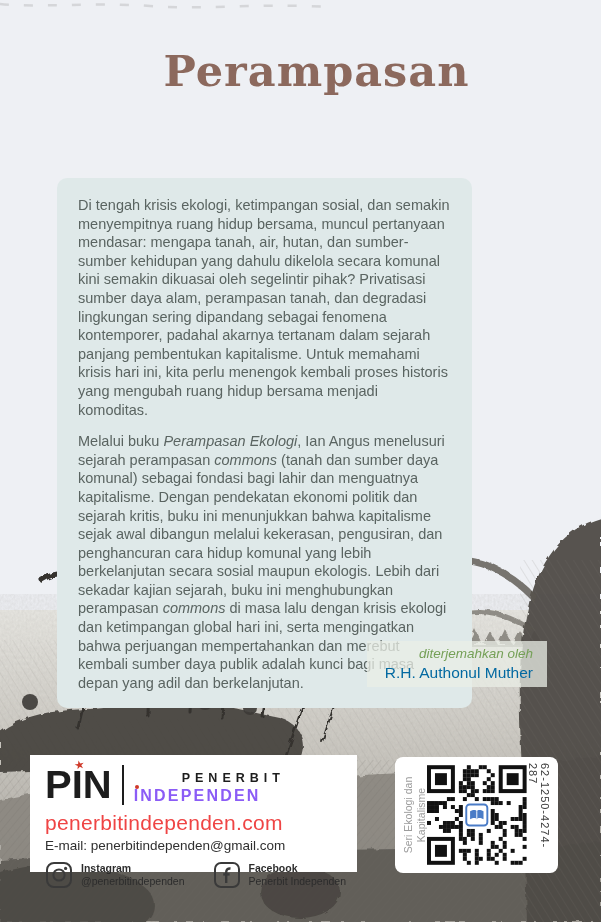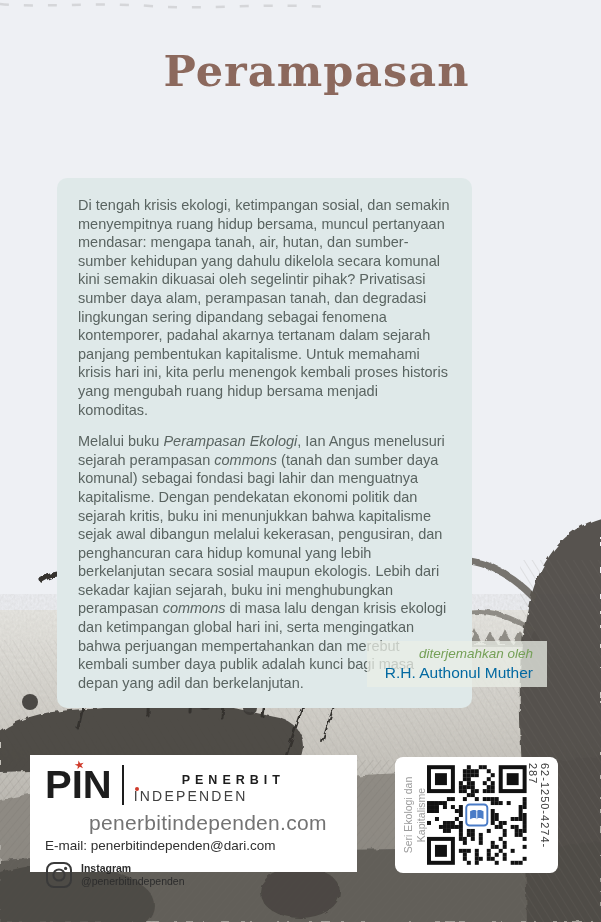--- a/index.html
+++ b/index.html
@@ -52,23 +52,23 @@
     position:relative;font-weight:700;font-size:40px;color:#1d1d1d;
     letter-spacing:0px;line-height:1;transform:scaleY(0.96);
   }
   .logo-star{
     position:absolute;left:29px;top:-7px;font-size:12px;color:#cf3a2a;
     transform:rotate(-12deg);font-weight:400;
   }
   .logo-divider{width:2px;height:40px;background:#1d1d1d;}
   .logo-name{display:flex;flex-direction:column;justify-content:center;}
   .logo-name-1{font-weight:700;font-size:12.5px;letter-spacing:5px;color:#1d1d1d;line-height:1.2;padding-left:48px;}
-  .logo-name-2{position:relative;font-weight:400;font-size:14px;letter-spacing:2.2px;color:#404040;line-height:1.2;}
+  .logo-name-2{position:relative;font-weight:700;font-size:16px;letter-spacing:2.2px;color:#8b5cf6;line-height:1.2;}
   .red-tittle{position:absolute;left:1px;top:-1px;width:4px;height:4px;border-radius:50%;background:#cf3a2a;}
-  .pub-website{font-size:21px;color:#737373;margin-top:6px;letter-spacing:0.3px;margin-left:44px;}
+  .pub-website{font-size:21px;color:#ef4444;margin-top:6px;letter-spacing:0.3px;}
   .pub-email{font-size:13.5px;color:#303030;margin-top:3px;}
   .social-row{display:flex;gap:28px;margin-top:8px;align-items:center;}
   .social-item{display:flex;gap:8px;align-items:center;cursor:pointer;}
   .social-text{display:flex;flex-direction:column;justify-content:center;}
   .social-net{font-size:10.5px;font-weight:700;color:#2c2c2c;line-height:1.25;}
   .social-handle{font-size:10.5px;color:#2c2c2c;line-height:1.25;}
   .social-icon svg{display:block;}
 
   
   .qr-panel{
@@ -201,33 +201,46 @@
       <span>PIN</span>
       <span class="logo-star">★</span>
     </div>
     <div class="logo-divider"></div>
     <div class="logo-name">
       <span class="logo-name-1">PENERBIT</span>
       <span class="logo-name-2"><span class="red-tittle"></span><span>INDEPENDEN</span></span>
     </div>
   </div>
   <div class="pub-website">penerbitindependen.com</div>
-  <div class="pub-email">E-mail: penerbitindependen@dari.com</div>
+  <div class="pub-email">E-mail: penerbitindependen@gmail.com</div>
   <div class="social-row">
     <div class="social-item">
       <span class="social-icon">
         <svg width="28" height="28" viewBox="0 0 28 28">
           <rect x="2" y="2" width="24" height="24" rx="7" fill="none" stroke="#3a3a3a" stroke-width="2"></rect>
           <circle cx="14" cy="14" r="5.6" fill="none" stroke="#3a3a3a" stroke-width="2"></circle>
           <circle cx="20.6" cy="7.4" r="1.6" fill="#3a3a3a"></circle>
         </svg>
       </span>
       <span class="social-text">
         <span class="social-net">Instagram</span>
         <span class="social-handle">@penerbitindependen</span>
+      </span>
+    </div>
+    <div class="social-item">
+      <span class="social-icon">
+        <svg width="28" height="28" viewBox="0 0 28 28">
+          <rect x="2" y="2" width="24" height="24" rx="6" fill="none" stroke="#3a3a3a" stroke-width="2"></rect>
+          <path d="M17.5 7.5 C14.8 7.2 13.2 8.6 13.2 11.2 L13.2 22" fill="none" stroke="#3a3a3a" stroke-width="2.4"></path>
+          <line x1="10.2" y1="13.4" x2="16.6" y2="13.4" stroke="#3a3a3a" stroke-width="2.4"></line>
+        </svg>
+      </span>
+      <span class="social-text">
+        <span class="social-net">Facebook</span>
+        <span class="social-handle">Penerbit Independen</span>
       </span>
     </div>
   </div>
 </div>
 
 <div class="qr-panel">
   <div class="series-wrap">
     <div class="series-inner">
       <div>Seri Ekologi dan</div>
       <div>Kapitalisme</div>

